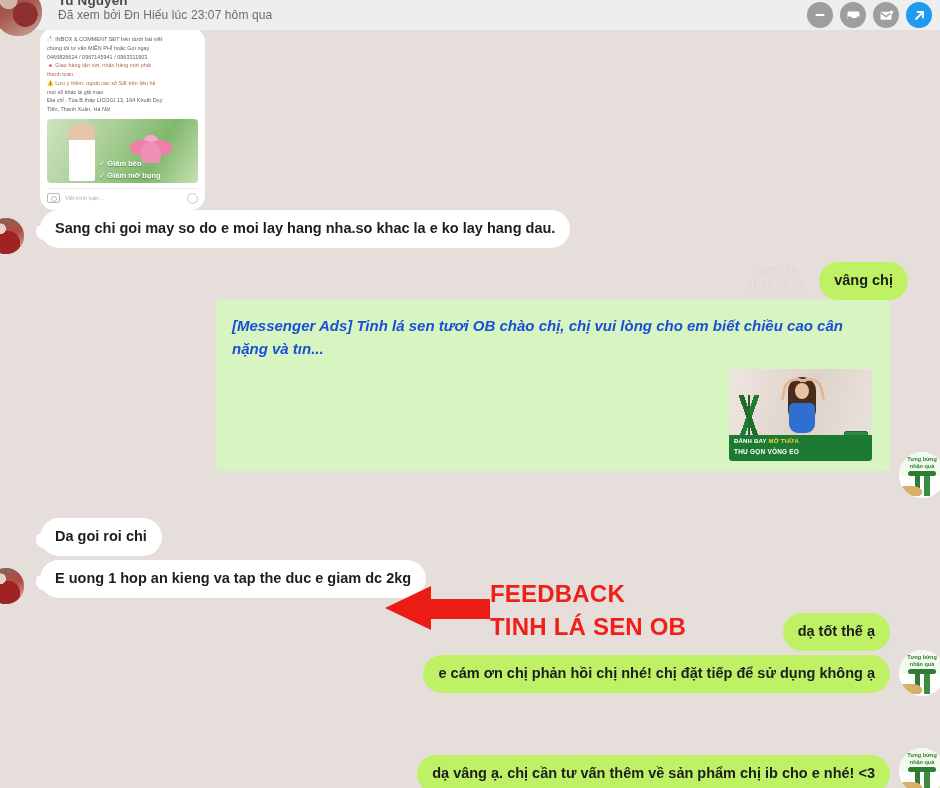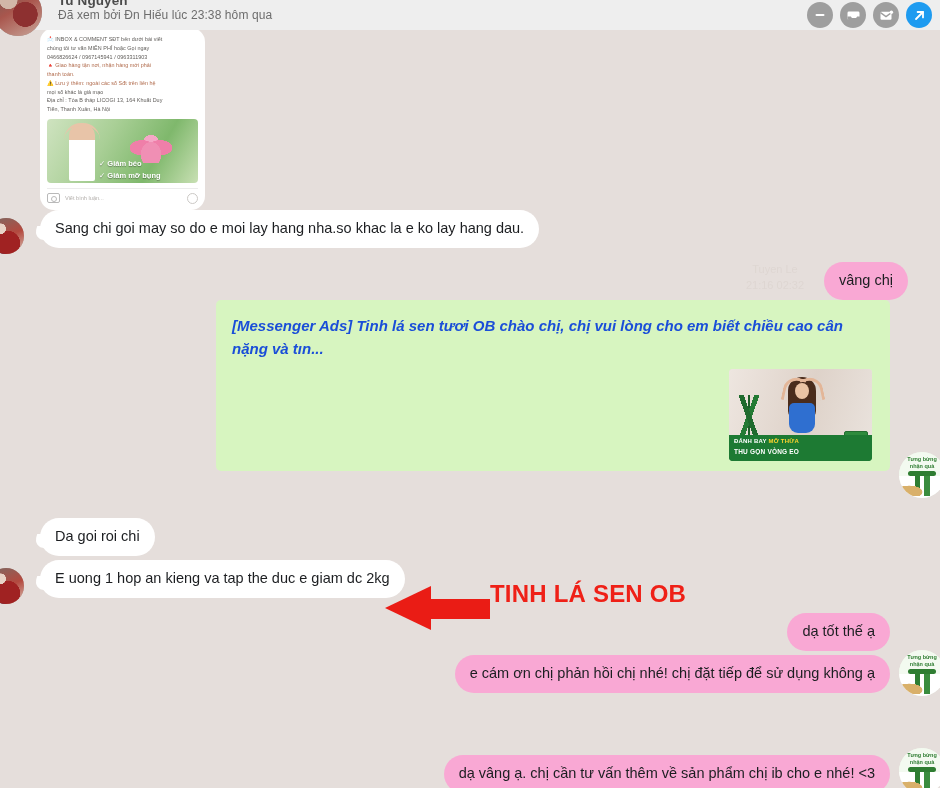--- a/index.html
+++ b/index.html
@@ -70,23 +70,24 @@
   .rav .txt{position:absolute;left:0;right:0;top:4px;text-align:center;
      font-size:5.5px;color:#2f7d32;line-height:1.25;font-weight:700;}
   .rav .pill{position:absolute;left:9px;right:9px;top:19px;height:5px;border-radius:3px;
      background:#2f7d32;}
 
   
   .bub{
     max-width:620px;border-radius:19px;padding:9px 15px;
     font-size:14.5px;line-height:1.35;color:#1c1e21;position:relative;
     box-sizing:border-box;
+    font-weight:bold;
   }
   .bub.in{background:#ffffff;}
-  .bub.out{background:#f9a8d4;}
+  .bub.out{background:#bef264;}
   .bub.in:before{
     content:"";position:absolute;left:-5px;bottom:8px;width:12px;height:14px;
     background:#ffffff;border-radius:0 0 0 12px;transform:skewX(-18deg);
   }
 
   
   .card{
     position:absolute;left:40px;top:-2px;width:165px;
     background:#ffffff;border-radius:14px;padding:7px 7px 6px 7px;
     box-sizing:border-box;overflow:hidden;
@@ -184,21 +185,21 @@
 </head>
 <body>
 
 <div class="screen">
 
   <div class="header">
     <div class="hdr-avatar">
         <span class="a1"></span>
       </div>
     <div class="hdr-name">Tu Nguyen</div>
-    <div class="hdr-sub">Đã xem bởi Đn Hiếu lúc 23:38 hôm qua</div>
+    <div class="hdr-sub">Đã xem bởi Đn Hiếu lúc 23:07 hôm qua</div>
 
     <div class="hdr-icons">
       <div class="hicon">
         <svg width="14" height="14" viewBox="0 0 14 14">
             <rect x="2.5" y="6" width="9" height="2" rx="1" fill="#ffffff"></rect>
           </svg>
       </div>
       <div class="hicon">
         <svg width="15" height="13" viewBox="0 0 15 13">
           <rect x="1.5" y="2.5" width="12" height="8.5" rx="1.4" fill="#ffffff"></rect>
@@ -306,20 +307,21 @@
           <i></i>
         </div>
       <div class="bub in" style="margin-left:40px;">E uong 1 hop an kieng va tap the duc e giam dc 2kg</div>
     </div>
 
     <div class="arrow">
       <div class="shaft"></div>
         <div class="head"></div>
     </div>
     <div class="anno">
+      <div>FEEDBACK</div>
       <div class="l2">TINH LÁ SEN OB</div>
     </div>
 
     <div class="row" style="right:50px;top:583px;">
       <div class="bub out">dạ tốt thế ạ</div>
     </div>
 
     <div class="row" style="right:50px;top:625px;">
       <div class="bub out">e cám ơn chị phản hồi chị nhé! chị đặt tiếp để sử dụng không ạ</div>
     </div>

